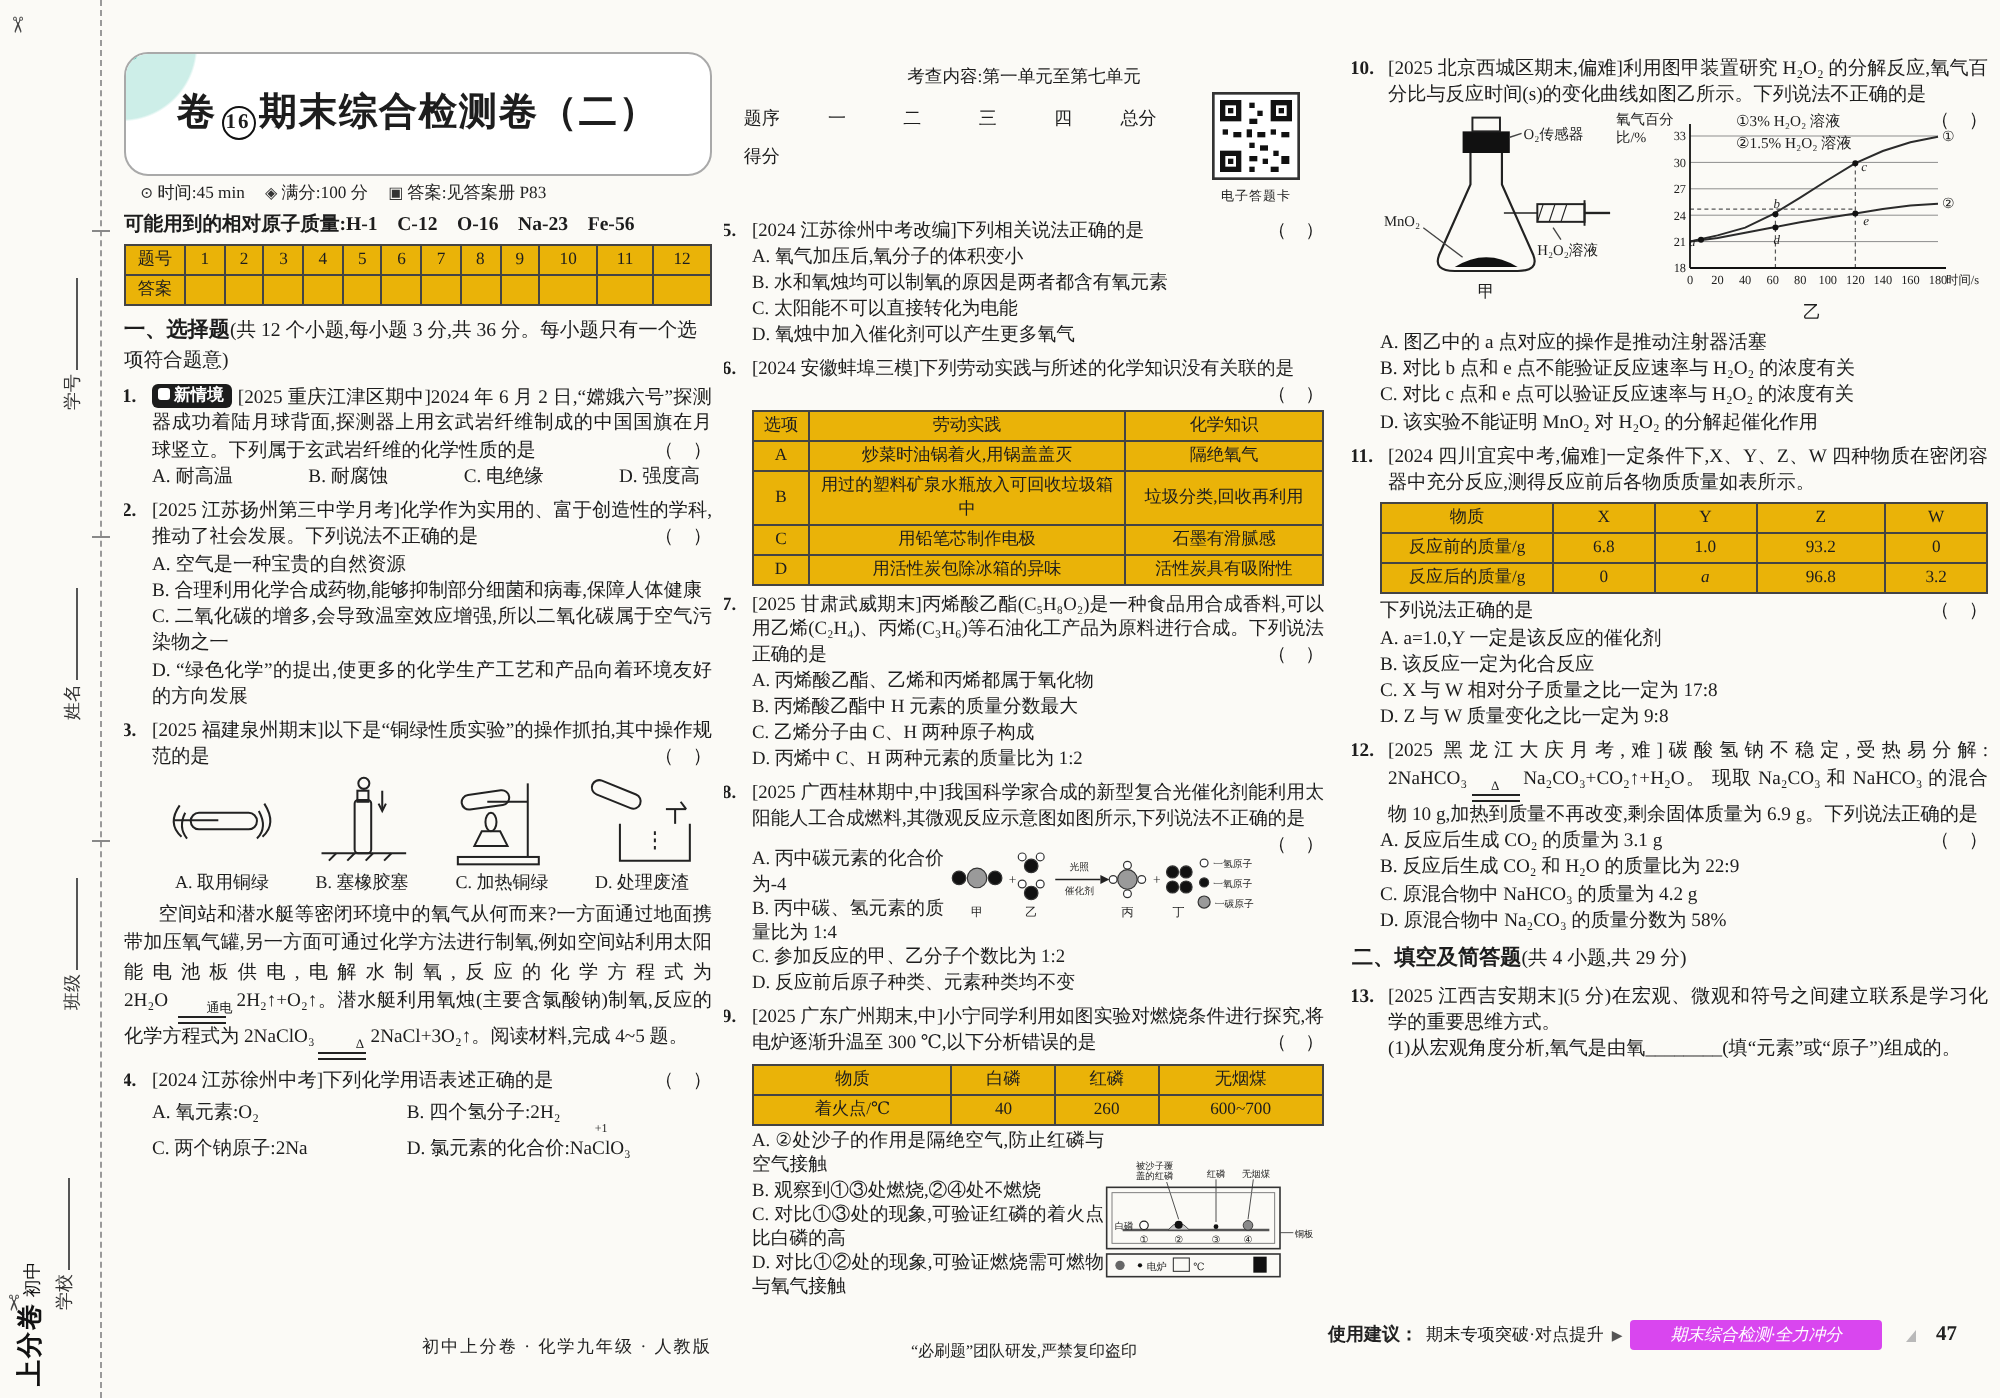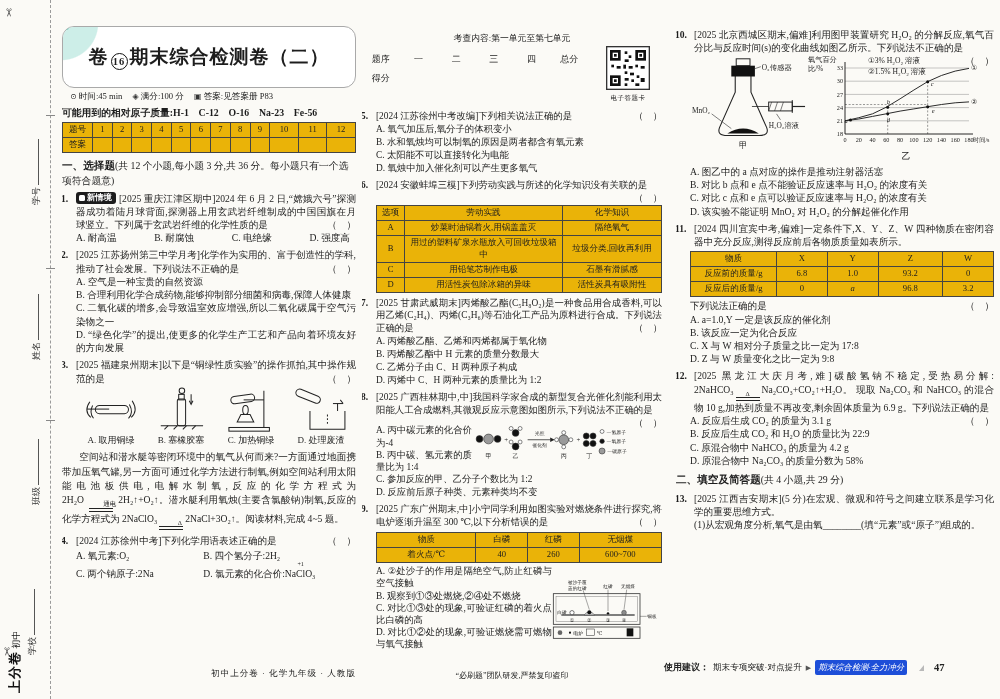--- a/index.html
+++ b/index.html
@@ -74,21 +74,21 @@
   
   #q10fig{position:relative;display:flex;margin:2px 0 2px}
   #q10fig .ychartlab{position:absolute;left:118px;top:0;width:30px;font-size:7.2px;line-height:1.15;text-align:left}
   #q10fig .leg{position:absolute;left:178px;top:0;font-size:7.6px;line-height:1.35;white-space:nowrap}
   
   .footer{position:absolute;font-size:8.6px;color:#222}
   #f1{left:62px;top:668px;width:294px;text-align:right;font-weight:normal;letter-spacing:1px}
   #f2{left:362px;top:670px;width:300px;text-align:center;font-size:8px}
   #f3{left:664px;top:660px;width:330px;display:flex;align-items:center;gap:4px}
   #f3 .lead{font-weight:bold;font-size:9px}
-  #f3 .tealpill{background:#1d4ed8;color:#fff;font-style:italic;font-size:8.4px;padding:2px 3px;border-radius:2px;white-space:nowrap}
+  #f3 .tealpill{background:#d946ef;color:#fff;font-style:italic;font-size:8.4px;padding:2px 20px;border-radius:2px;white-space:nowrap}
   #f3 .pgnum{font-weight:bold;font-size:10.5px;margin-left:6px}
   #f3 .pgico{width:0;height:0;border-left:5px solid transparent;border-bottom:6px solid #b9b9b9;display:inline-block;margin-left:8px}
 </style>
 </head>
 <body>
 
 <div id="paper">
 
   <div id="side">
     <div class="cutline"></div>

